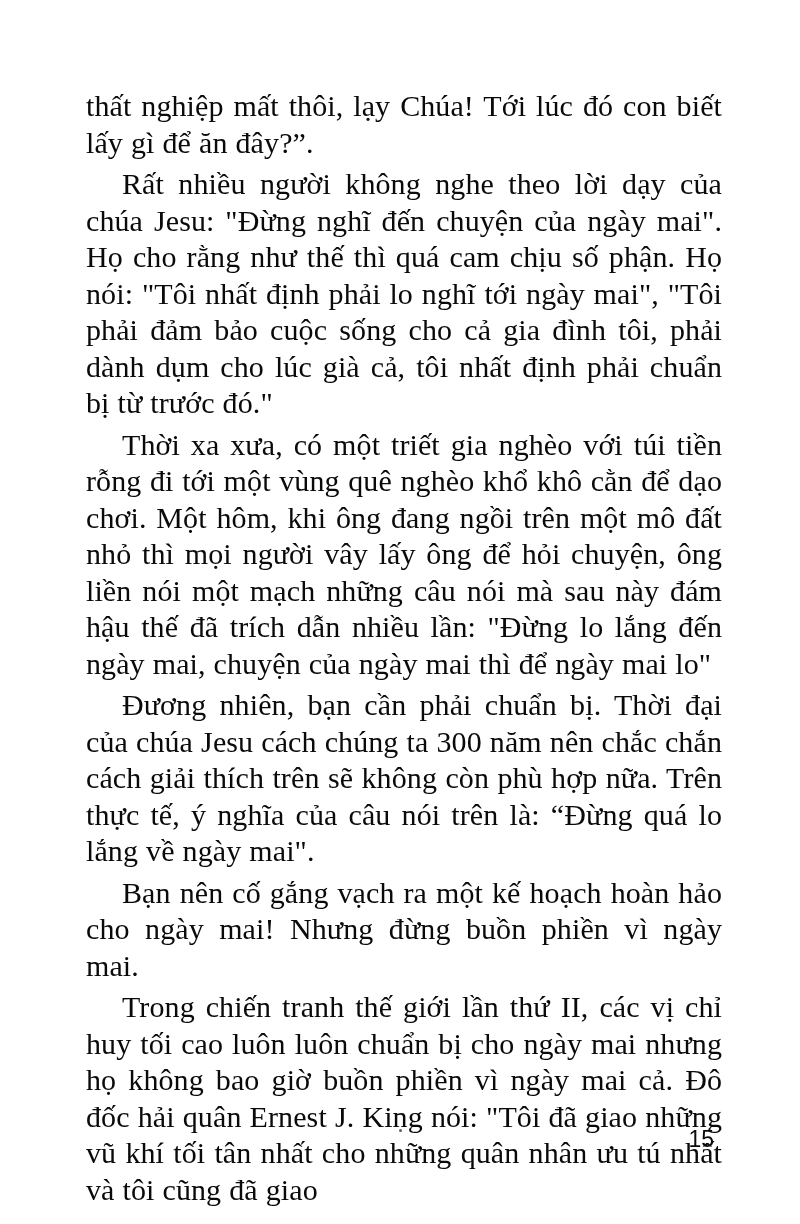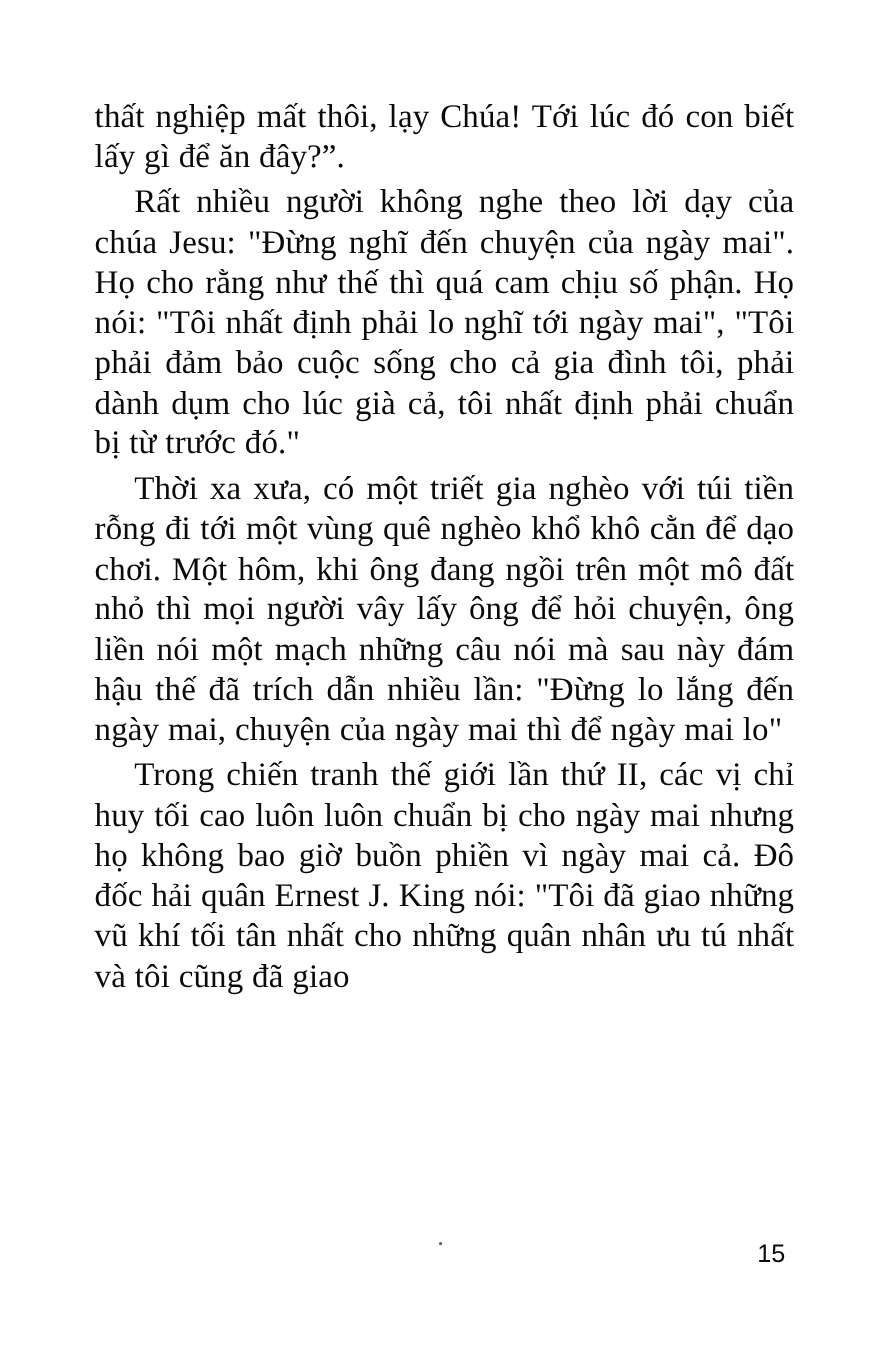--- a/index.html
+++ b/index.html
@@ -62,17 +62,19 @@
   }
 </style>
 </head>
 <body>
 
 <div class="page">
   <div class="content">
     <p class="para first">thất nghiệp mất thôi, lạy Chúa! Tới lúc đó con biết lấy gì để ăn đây?”.</p>
     <p class="para indent">Rất nhiều người không nghe theo lời dạy của chúa Jesu: "Đừng nghĩ đến chuyện của ngày mai". Họ cho rằng như thế thì quá cam chịu số phận. Họ nói: "Tôi nhất định phải lo nghĩ tới ngày mai", "Tôi phải đảm bảo cuộc sống cho cả gia đình tôi, phải dành dụm cho lúc già cả, tôi nhất định phải chuẩn bị từ trước đó."</p>
     <p class="para indent">Thời xa xưa, có một triết gia nghèo với túi tiền rỗng đi tới một vùng quê nghèo khổ khô cằn để dạo chơi. Một hôm, khi ông đang ngồi trên một mô đất nhỏ thì mọi người vây lấy ông để hỏi chuyện, ông liền nói một mạch những câu nói mà sau này đám hậu thế đã trích dẫn nhiều lần: "Đừng lo lắng đến ngày mai, chuyện của ngày mai thì để ngày mai lo"</p>
+    <p class="para indent">Đương nhiên, bạn cần phải chuẩn bị. Thời đại của chúa Jesu cách chúng ta 300 năm nên chắc chắn cách giải thích trên sẽ không còn phù hợp nữa. Trên thực tế, ý nghĩa của câu nói trên là: “Đừng quá lo lắng về ngày mai".</p>
+    <p class="para indent">Bạn nên cố gắng vạch ra một kế hoạch hoàn hảo cho ngày mai! Nhưng đừng buồn phiền vì ngày mai.</p>
     <p class="para indent">Trong chiến tranh thế giới lần thứ II, các vị chỉ huy tối cao luôn luôn chuẩn bị cho ngày mai nhưng họ không bao giờ buồn phiền vì ngày mai cả. Đô đốc hải quân Ernest J. King nói: "Tôi đã giao những vũ khí tối tân nhất cho những quân nhân ưu tú nhất và tôi cũng đã giao</p>
   </div>
   <div class="center-mark"></div>
   <div class="page-number">15</div>
 </div>
 
 </body></html>

